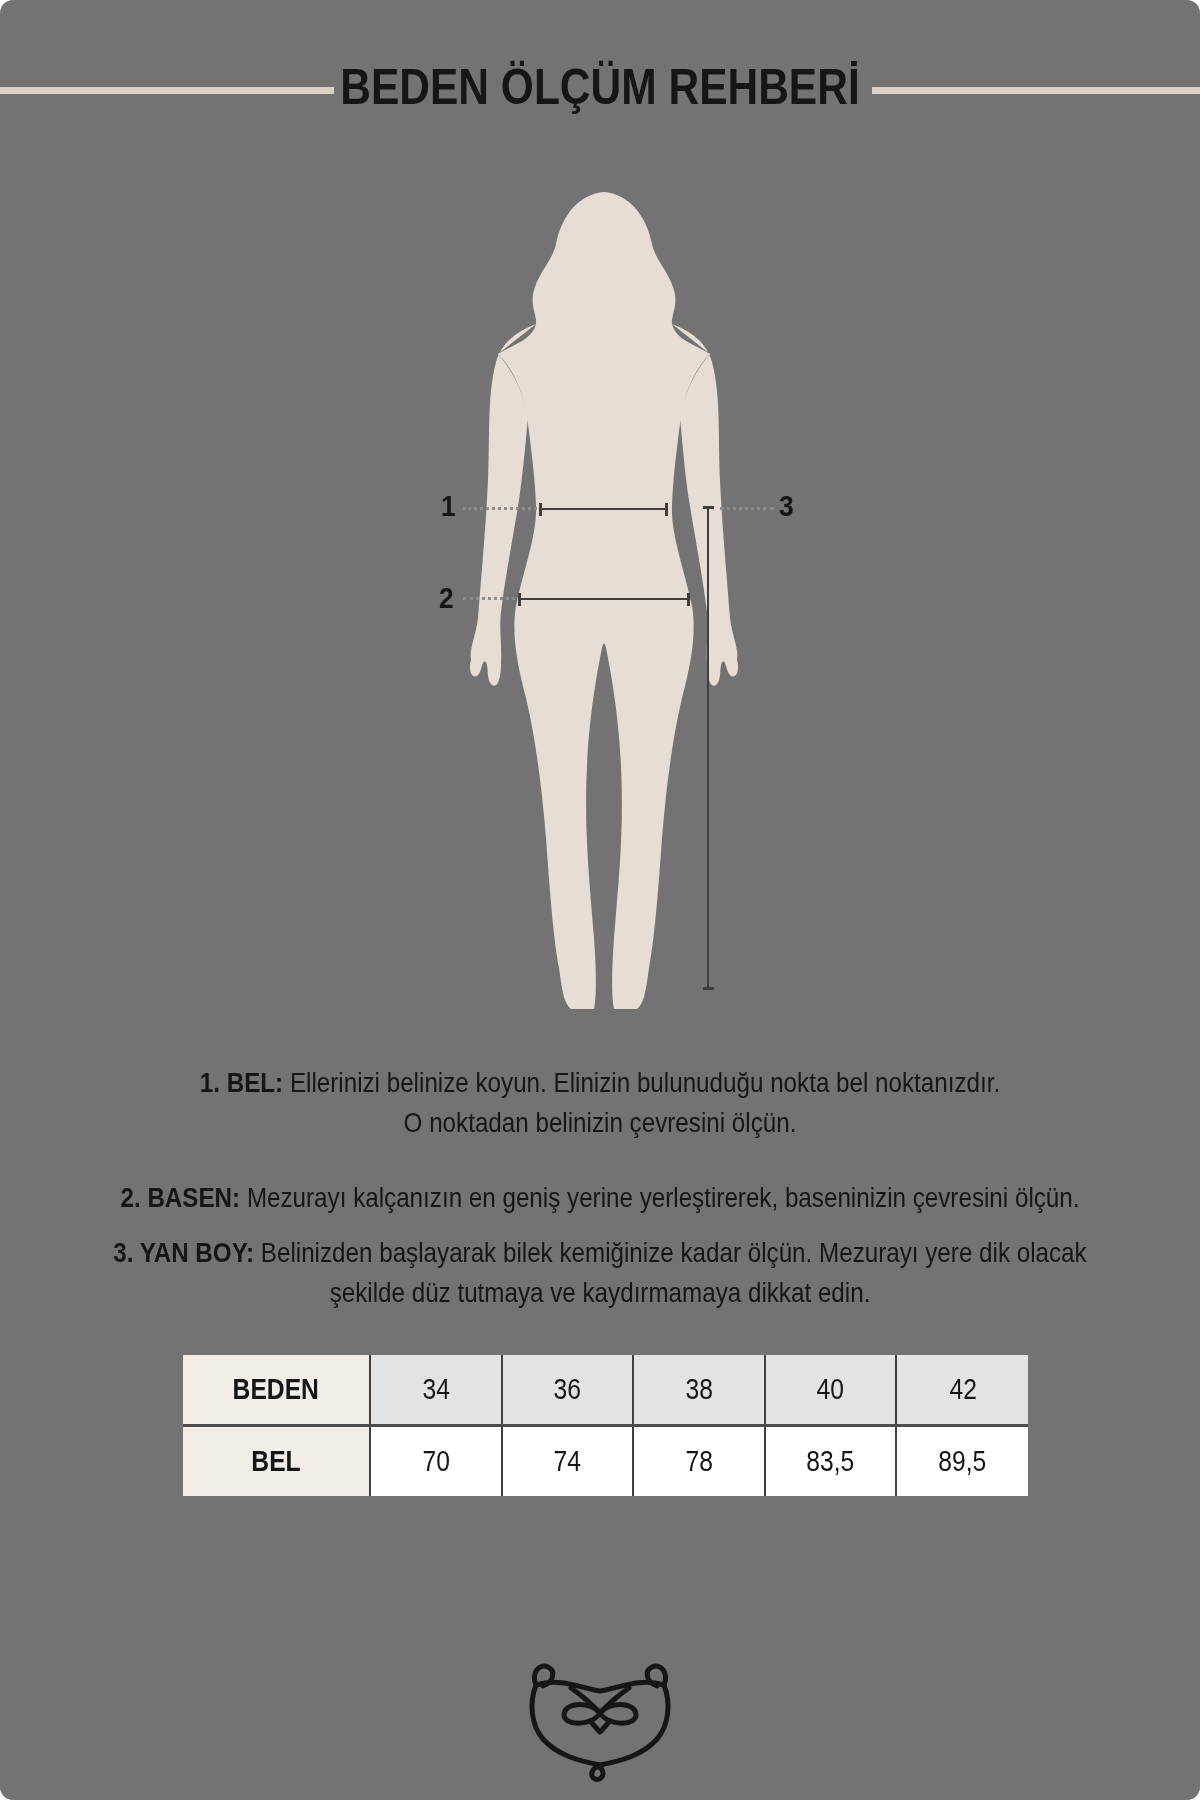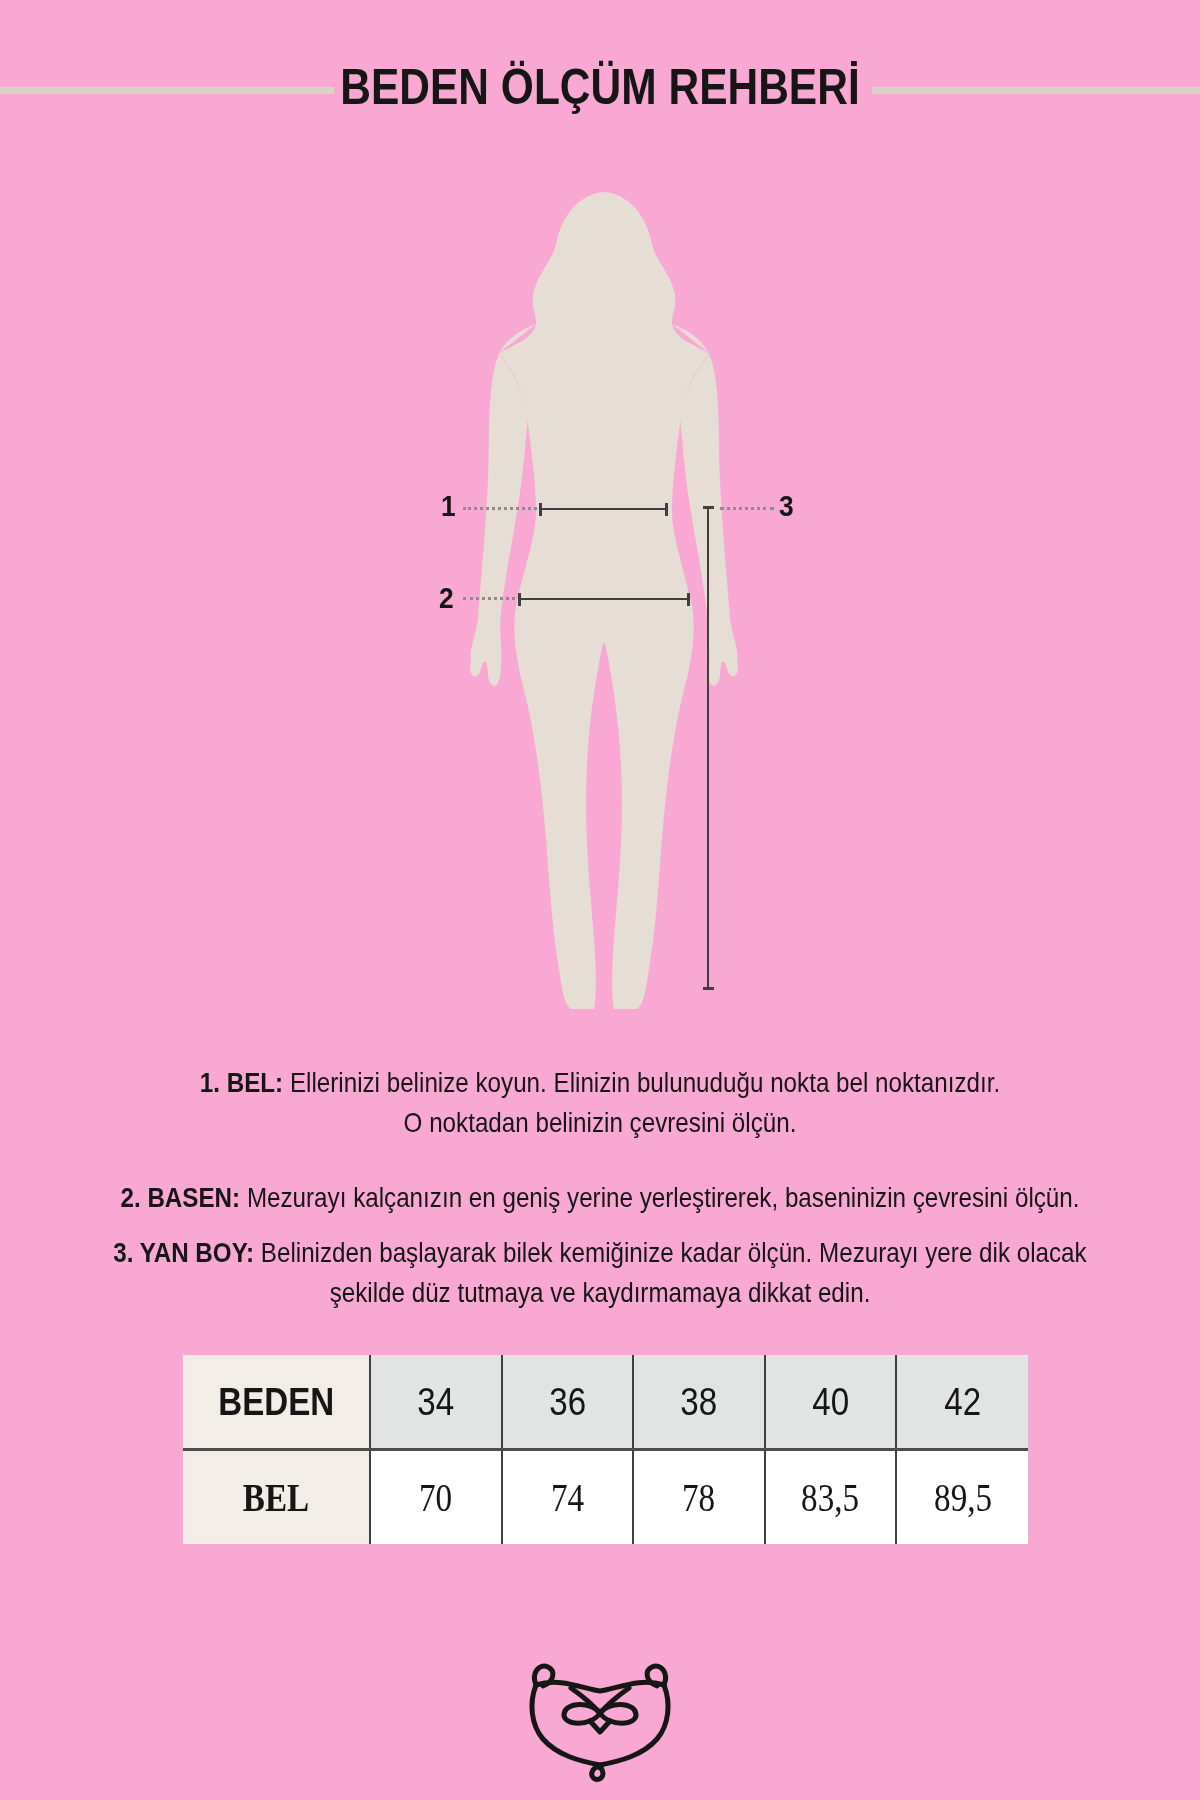--- a/index.html
+++ b/index.html
@@ -1,17 +1,17 @@
 <!DOCTYPE html>
 <html><head>
 <meta charset="utf-8">
 <style>
   html,body{margin:0;padding:0;background:#ffffff;}
-  .page{position:relative;width:1200px;height:1800px;background:#f9a8d4;overflow:hidden;
-        font-family:"Liberation Sans",sans-serif;color:#161616;}
+  .page{position:relative;width:1200px;height:1800px;background:#737373;overflow:hidden;
+        font-family:"Liberation Sans",sans-serif;color:#161616;border-radius:13px;}
 
   
   .rule{position:absolute;top:87px;height:7px;background:#dbd1c7;}
   .rule-left{left:0;width:334px;}
   .rule-right{left:872px;width:328px;}
   .title{position:absolute;left:0;right:0;top:60px;margin:0;text-align:center;
          font-size:50px;line-height:54px;font-weight:bold;letter-spacing:0px;
          transform:scaleX(0.85);transform-origin:center;white-space:nowrap;}
 
   
@@ -41,26 +41,26 @@
          font-size:27.5px;line-height:40px;font-weight:400;
          transform:scaleX(0.88);transform-origin:center;}
   .instr b{font-weight:bold;}
   .instr-bel{top:1063px;}
   .instr-basen{top:1178px;}
   .instr-yanboy{top:1233px;}
 
   
   .size-table{position:absolute;left:183px;top:1355px;width:845px;
               border-collapse:collapse;table-layout:fixed;}
-  .size-table td{height:61px;padding:16px;text-align:center;vertical-align:middle;
-                 font-size:39px;background:#ffffff;}
+  .size-table td{height:61px;padding:4px;text-align:center;vertical-align:middle;
+                 font-size:29px;background:#ffffff;}
   .size-table td span{display:inline-block;transform:scaleX(0.85);white-space:nowrap;}
   .size-table col.c-label{width:187px;}
   .size-table td+td{border-left:2px solid #404040;}
-  .size-table tr+tr td{border-top:3px solid #4c4c4c;font-family:Liberation Serif, serif;}
+  .size-table tr+tr td{border-top:3px solid #4c4c4c;}
   .size-table td.lab{background:#f2ede6;font-weight:bold;}
   .size-table tr.hd td{background:#e2e4e3;}
   .size-table tr.hd td.lab{background:#f2ede6;}
 
   
   .ornament{position:absolute;left:511px;top:1655px;width:178px;height:128px;}
 </style>
 </head>
 <body>
 

